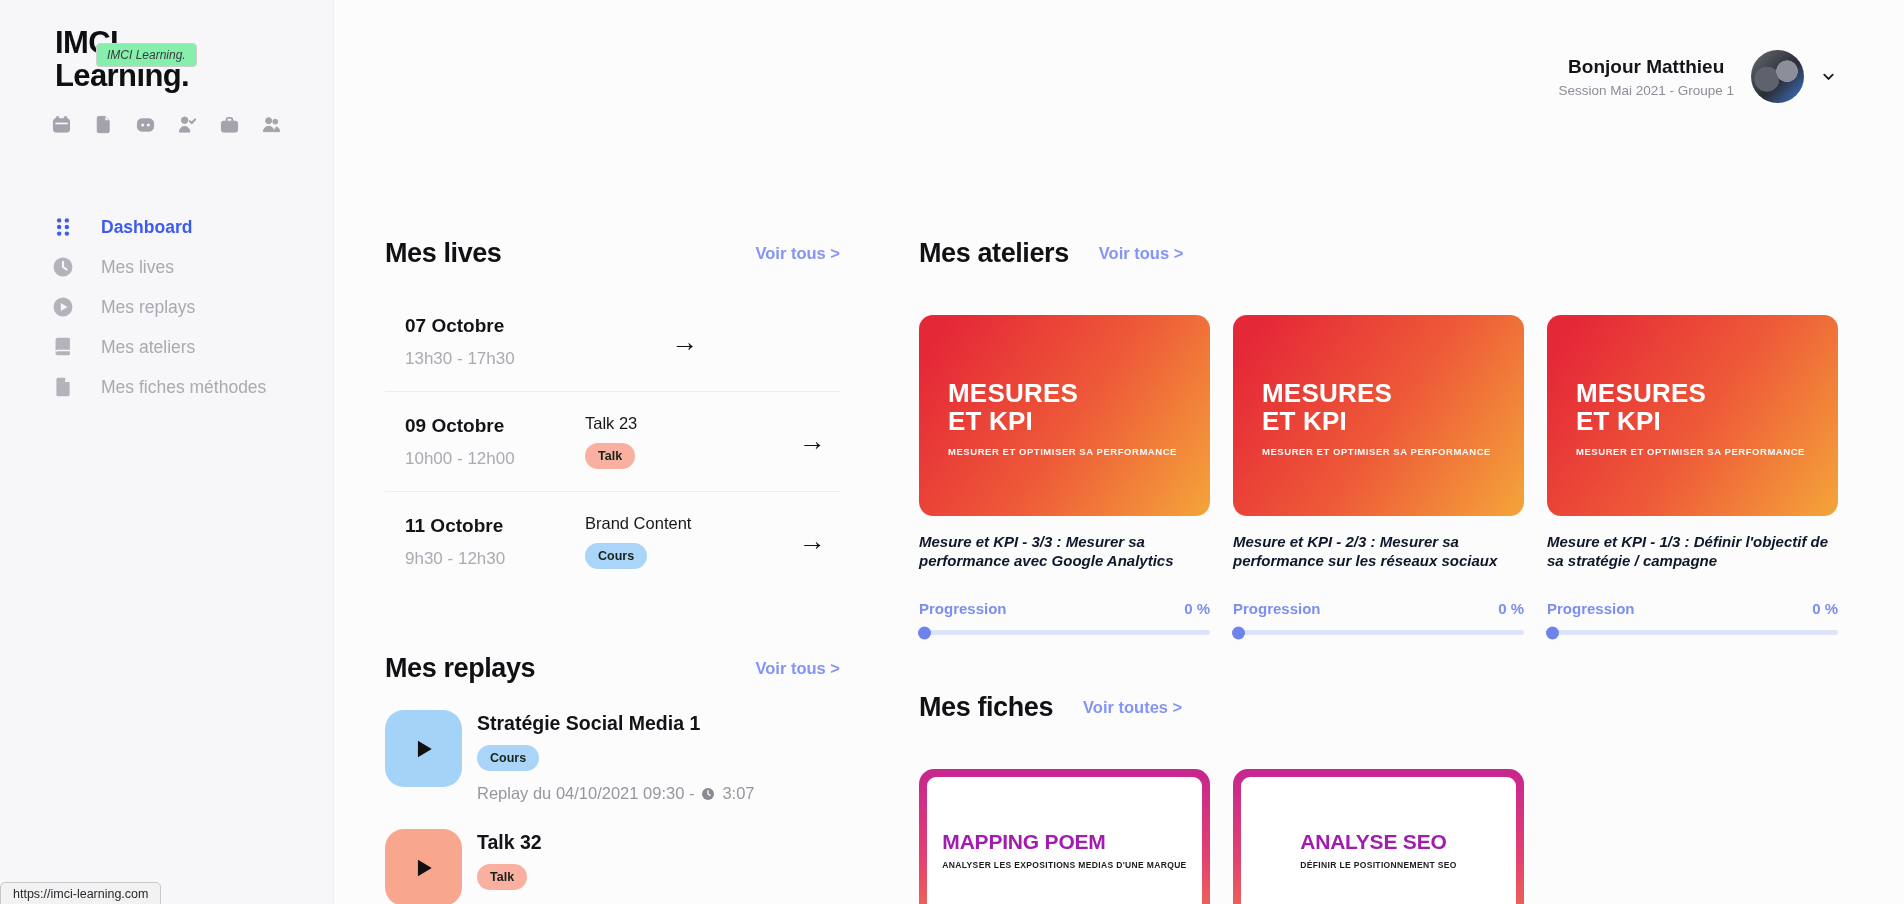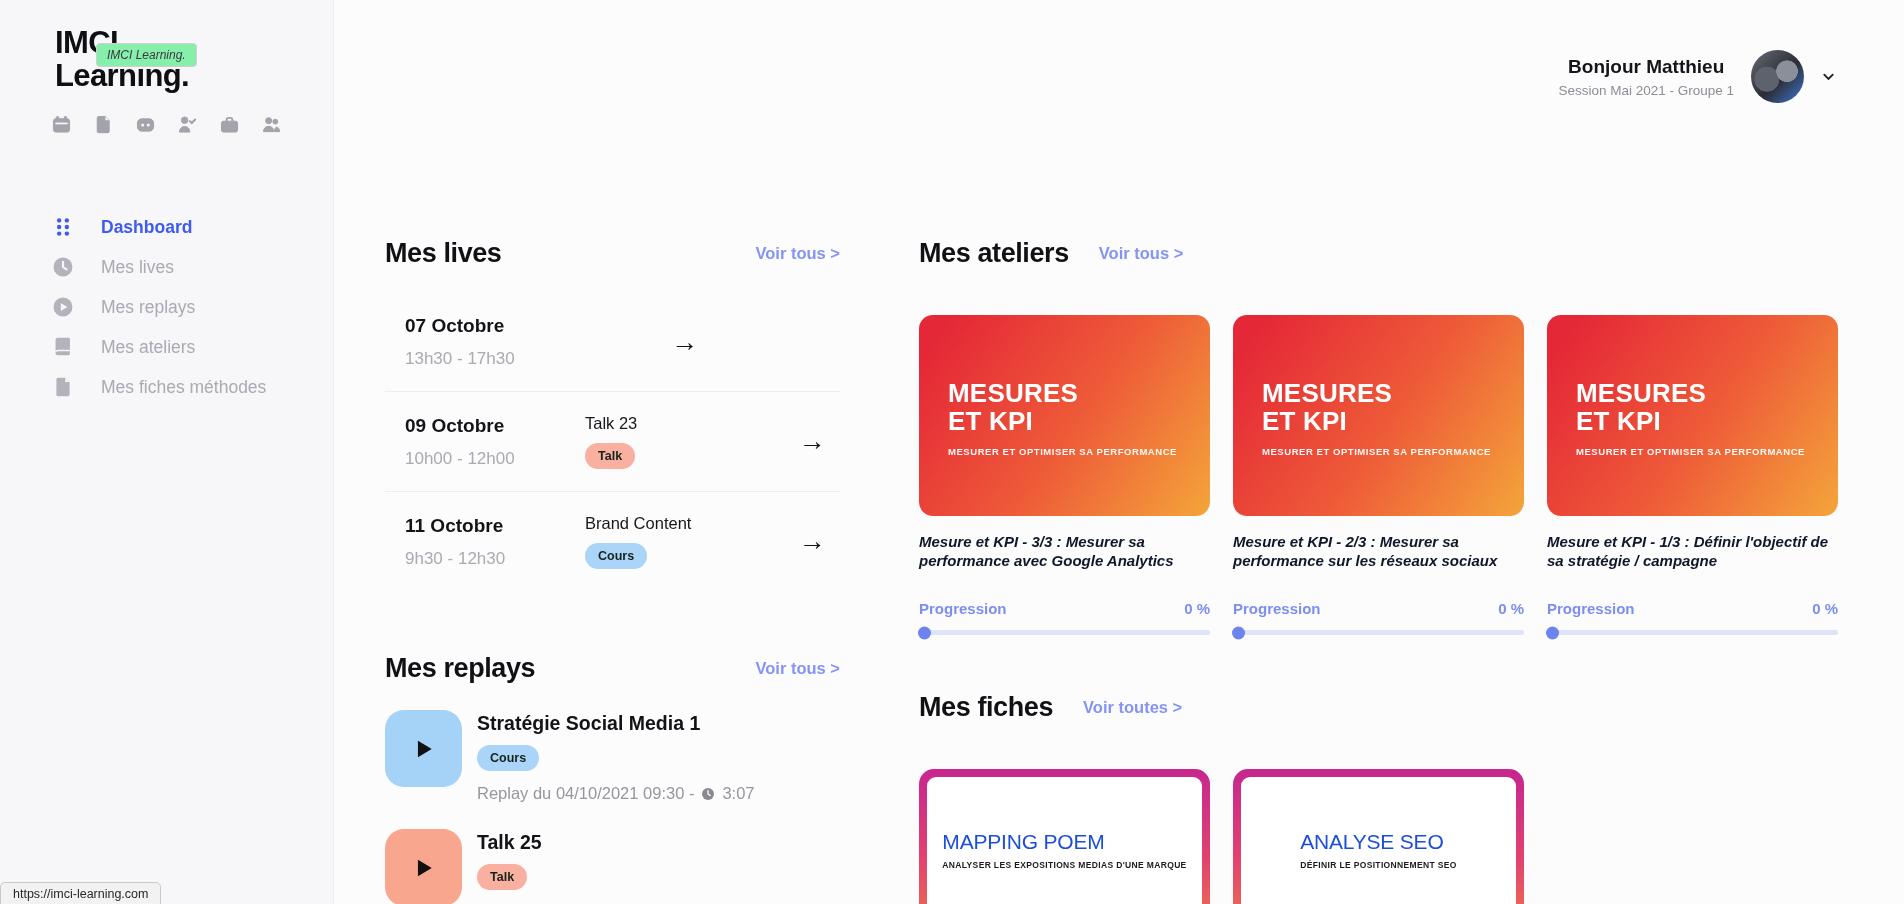--- a/index.html
+++ b/index.html
@@ -109,21 +109,21 @@
   
   .fiches-section { margin-top:57px; }
   .fiche-cover {
     height:163px; border-radius:15px; padding:8px; cursor:pointer;
     background:linear-gradient(180deg,#c6268f 0%, #e2426f 55%, #f0724e 100%);
   }
   .fiche-inner {
     background:#ffffff; height:100%; border-radius:9px;
     display:flex; align-items:center; justify-content:center;
   }
-  .fiche-title { font-size:21px; font-weight:400; letter-spacing:-0.2px; line-height:1.08; color:#1d4ed8; max-width:212px; }
+  .fiche-title { font-size:21px; font-weight:700; letter-spacing:-0.2px; line-height:1.08; color:#a21caf; max-width:212px; }
   .fiche-sub { font-size:8.5px; font-weight:700; letter-spacing:0.35px; margin-top:6px; color:#1b1b20; white-space:nowrap; }
 </style>
 </head>
 <body>
 
 <aside class="sidebar">
   <div class="logo">
     <div>IMCI</div>
     <div>Learning.</div>
   </div>
@@ -318,21 +318,21 @@
 
     <div class="replay-row">
       <div class="replay-thumb" style="background-color: rgb(249, 166, 143);">
         <span>
             <svg viewBox="0 0 20 20">
               <path d="M4.5 2.5L17 10 4.5 17.5z" fill="#111"></path>
             </svg>
           </span>
       </div>
       <div>
-        <div class="replay-title">Talk 25</div>
+        <div class="replay-title">Talk 32</div>
         <span class="badge" style="background-color: rgb(249, 176, 160);">Talk</span>
         
       </div>
     </div>
 
   </section>
 </div>
 
 <div class="col-right">
 

